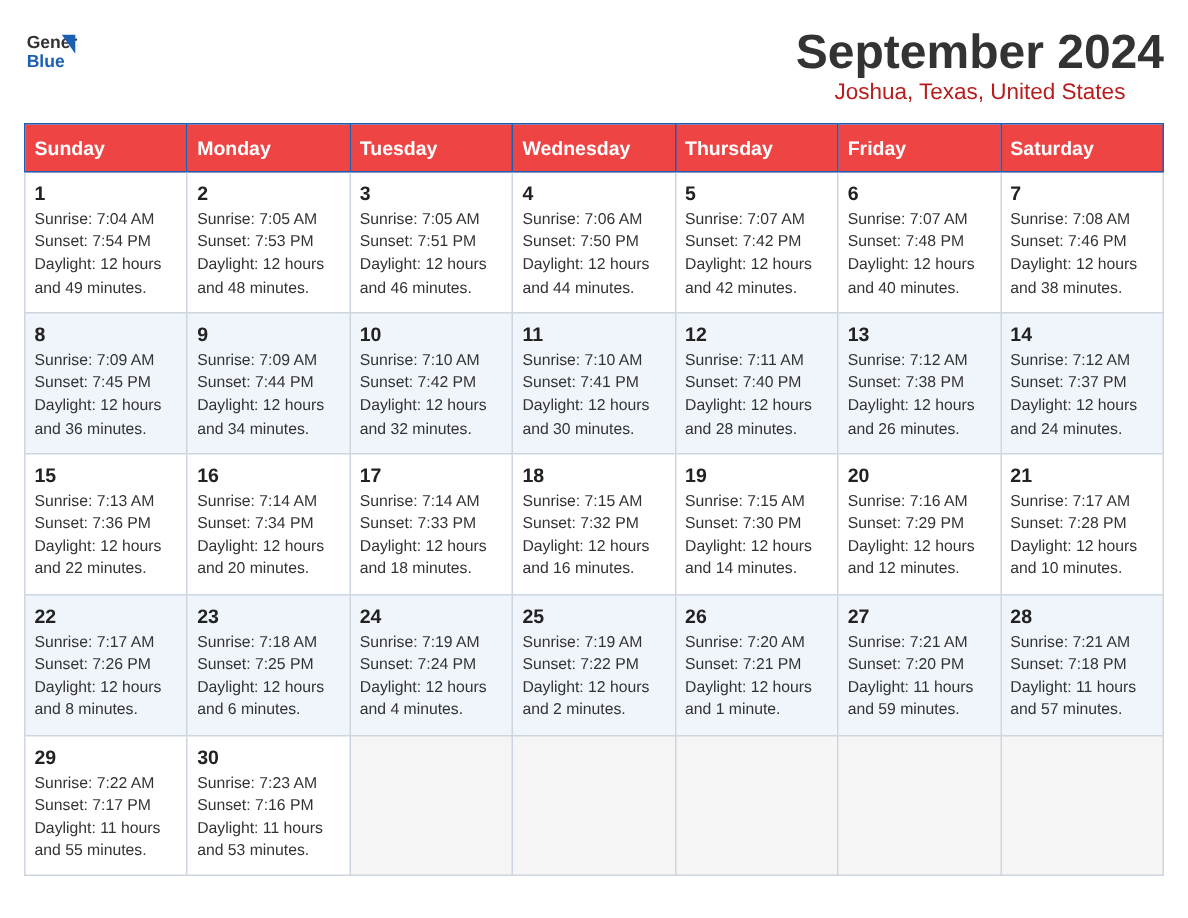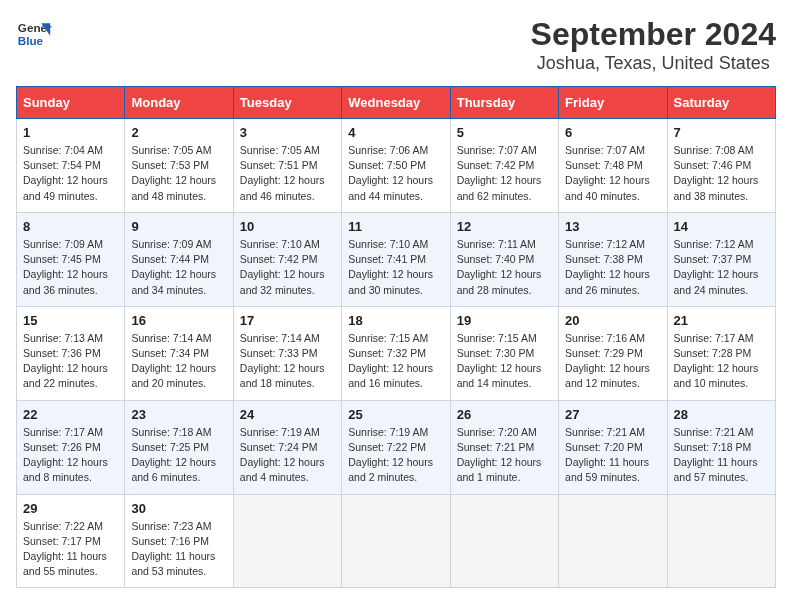--- a/index.html
+++ b/index.html
@@ -27,22 +27,22 @@
     }
     .title-area {
       text-align: center;
     }
     .month-title {
       font-size: 32px;
       font-weight: bold;
       color: #333;
     }
     .location {
-      font-size: 18px;
-      color: #404040;
+      font-size: 15px;
+      color: #b91c1c;
     }
     table {
       width: 100%;
       border-collapse: collapse;
       font-size: 11px;
     }
     thead tr {
       background: #ef4444;
       color: #fff;
       padding-left: 28px;
@@ -146,21 +146,21 @@
           <span>Sunrise: 7:06 AM</span><br>
           <span>Sunset: 7:50 PM</span><br>
           <span>Daylight: 12 hours and 44 minutes.</span>
         </div>
       </td>
         <td>
         <span class="day-num">5</span>
         <div class="day-info">
           <span>Sunrise: 7:07 AM</span><br>
           <span>Sunset: 7:42 PM</span><br>
-          <span>Daylight: 12 hours and 62 minutes.</span>
+          <span>Daylight: 12 hours and 42 minutes.</span>
         </div>
       </td>
         <td>
         <span class="day-num">6</span>
         <div class="day-info">
           <span>Sunrise: 7:07 AM</span><br>
           <span>Sunset: 7:48 PM</span><br>
           <span>Daylight: 12 hours and 40 minutes.</span>
         </div>
       </td>

